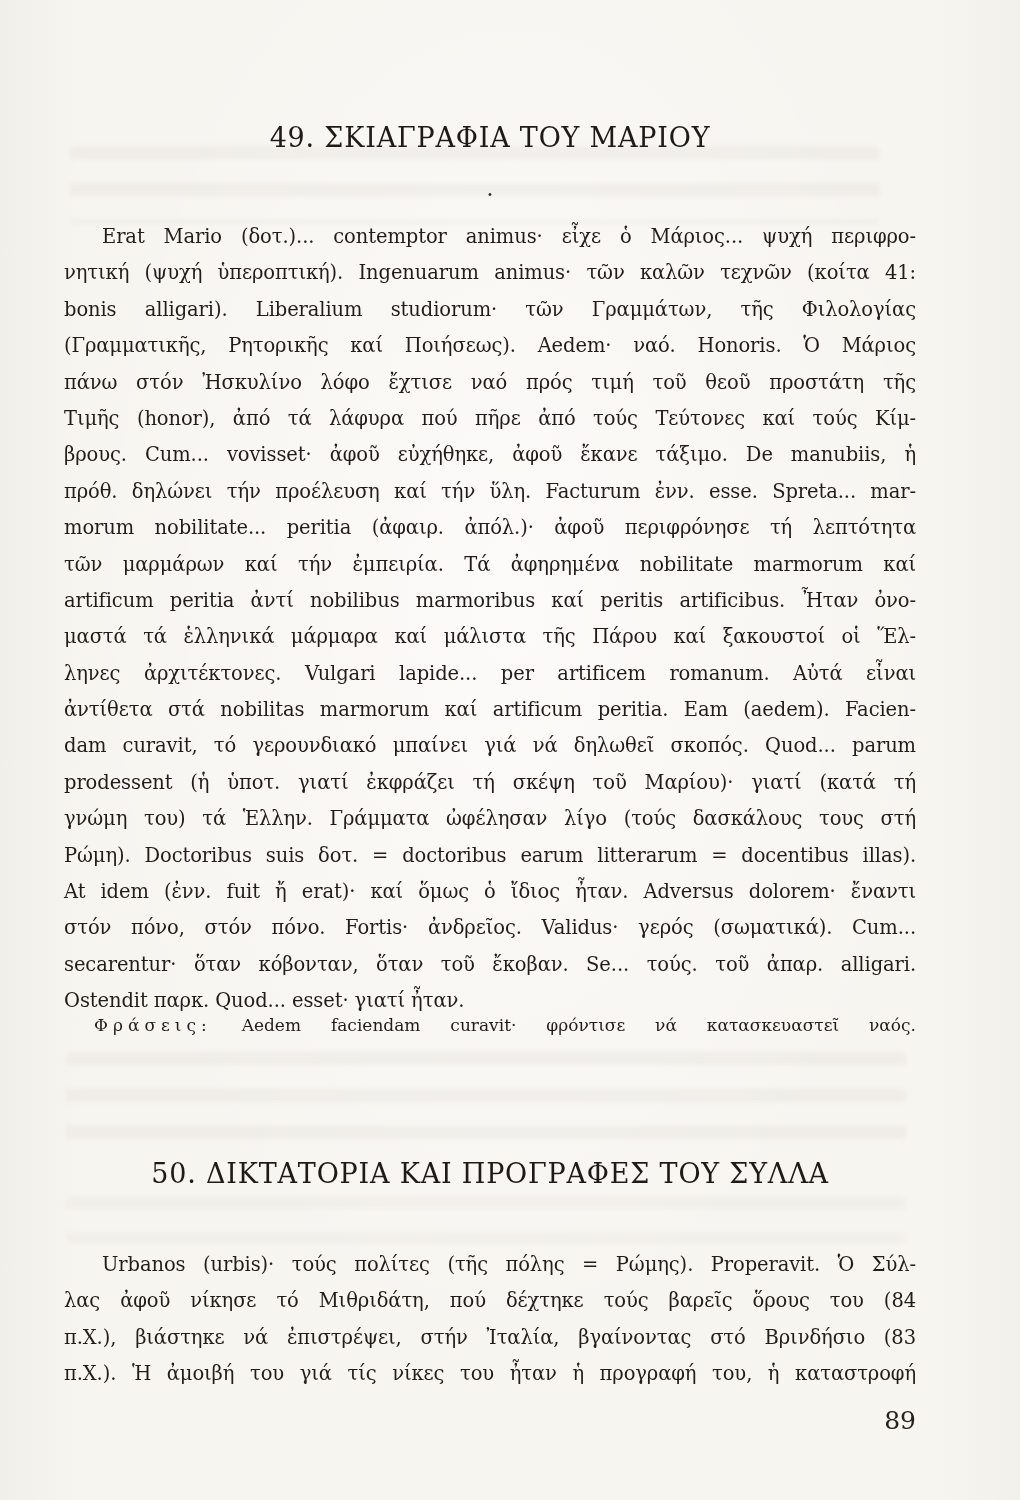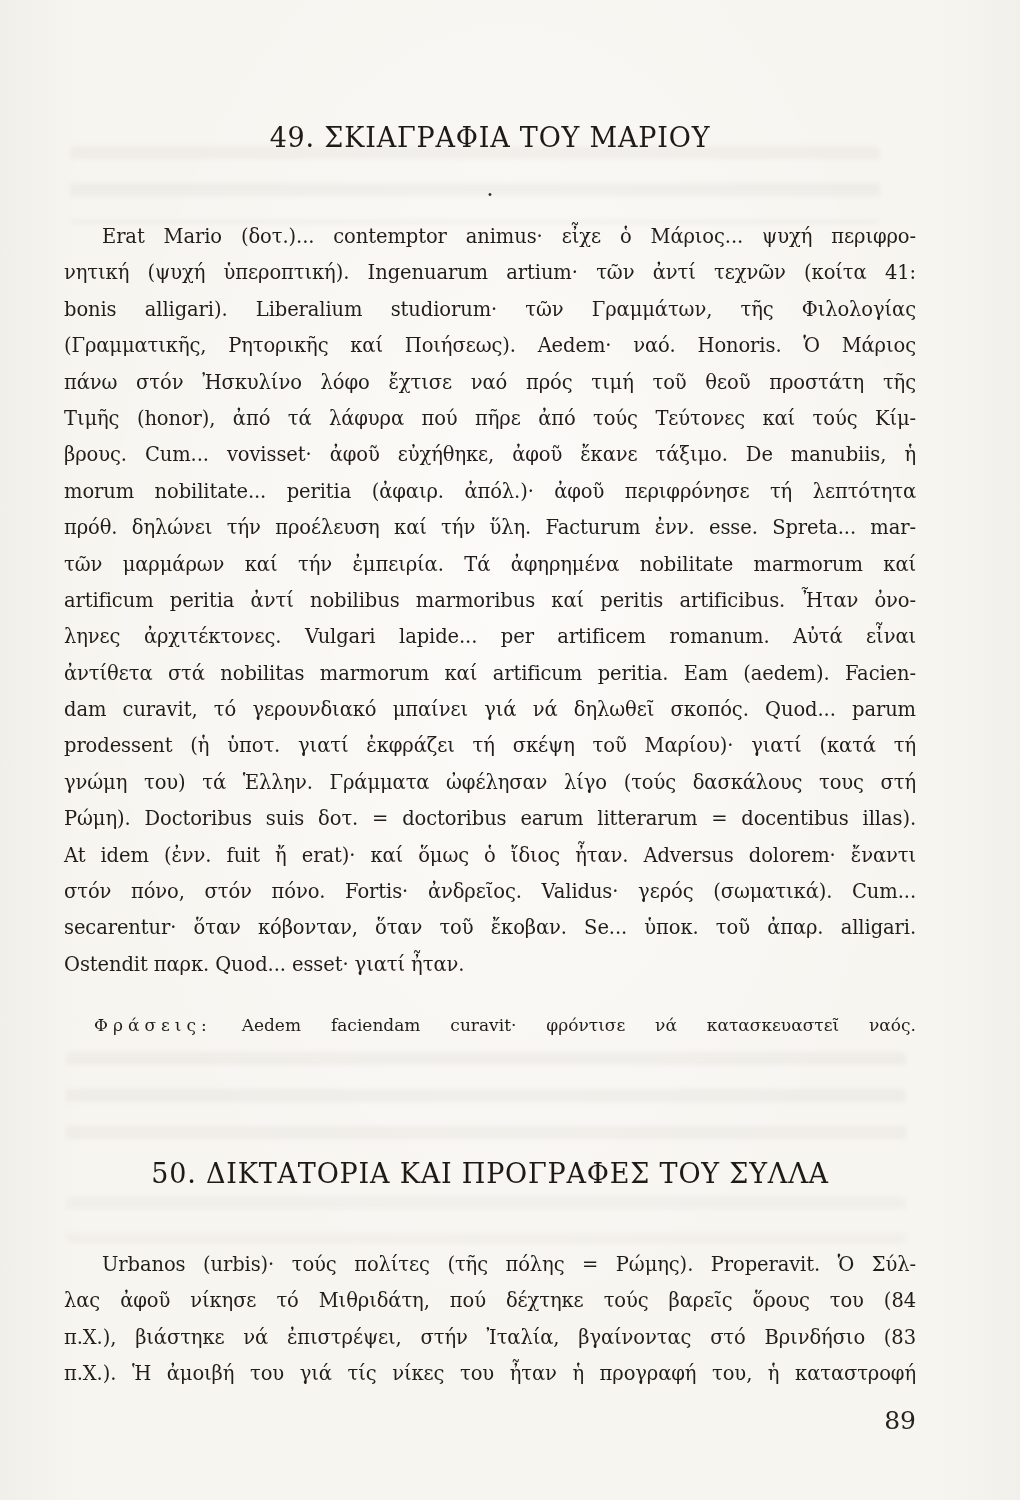--- a/index.html
+++ b/index.html
@@ -115,39 +115,40 @@
 <div class="ghost g-lines ghost-below"></div>
 
 <div class="textcol">
 
   <div class="sec-title title-49">49. ΣΚΙΑΓΡΑΦΙΑ ΤΟΥ ΜΑΡΙΟΥ</div>
 
   <div class="sep-dot">·</div>
 
   <div class="para p1 end-short">
       <div class="tline">Erat Mario (δοτ.)... contemptor animus· εἶχε ὁ Μάριος... ψυχή περιφρο-</div>
-      <div class="tline">νητική (ψυχή ὑπεροπτική). Ingenuarum artium· τῶν ἀντί τεχνῶν (κοίτα 41:</div>
+      <div class="tline">νητική (ψυχή ὑπεροπτική). Ingenuarum animus· τῶν καλῶν τεχνῶν (κοίτα 41:</div>
       <div class="tline">bonis alligari). Liberalium studiorum· τῶν Γραμμάτων, τῆς Φιλολογίας</div>
       <div class="tline">(Γραμματικῆς, Ρητορικῆς καί Ποιήσεως). Aedem· ναό. Honoris. Ὁ Μάριος</div>
       <div class="tline">πάνω στόν Ἠσκυλίνο λόφο ἔχτισε ναό πρός τιμή τοῦ θεοῦ προστάτη τῆς</div>
       <div class="tline">Τιμῆς (honor), ἀπό τά λάφυρα πού πῆρε ἀπό τούς Τεύτονες καί τούς Κίμ-</div>
       <div class="tline">βρους. Cum... vovisset· ἀφοῦ εὐχήθηκε, ἀφοῦ ἔκανε τάξιμο. De manubiis, ἡ</div>
+      <div class="tline">πρόθ. δηλώνει τήν προέλευση καί τήν ὕλη. Facturum ἐνν. esse. Spreta... mar-</div>
       <div class="tline">morum nobilitate... peritia (ἀφαιρ. ἀπόλ.)· ἀφοῦ περιφρόνησε τή λεπτότητα</div>
-      <div class="tline">πρόθ. δηλώνει τήν προέλευση καί τήν ὕλη. Facturum ἐνν. esse. Spreta... mar-</div>
       <div class="tline">τῶν μαρμάρων καί τήν ἐμπειρία. Τά ἀφηρημένα nobilitate marmorum καί</div>
       <div class="tline">artificum peritia ἀντί nobilibus marmoribus καί peritis artificibus. Ἦταν ὀνο-</div>
+      <div class="tline">μαστά τά ἑλληνικά μάρμαρα καί μάλιστα τῆς Πάρου καί ξακουστοί οἱ Ἕλ-</div>
       <div class="tline">ληνες ἀρχιτέκτονες. Vulgari lapide... per artificem romanum. Αὐτά εἶναι</div>
       <div class="tline">ἀντίθετα στά nobilitas marmorum καί artificum peritia. Eam (aedem). Facien-</div>
       <div class="tline">dam curavit, τό γερουνδιακό μπαίνει γιά νά δηλωθεῖ σκοπός. Quod... parum</div>
       <div class="tline">prodessent (ἡ ὑποτ. γιατί ἐκφράζει τή σκέψη τοῦ Μαρίου)· γιατί (κατά τή</div>
       <div class="tline">γνώμη του) τά Ἑλλην. Γράμματα ὠφέλησαν λίγο (τούς δασκάλους τους στή</div>
       <div class="tline">Ρώμη). Doctoribus suis δοτ. = doctoribus earum litterarum = docentibus illas).</div>
       <div class="tline">At idem (ἐνν. fuit ἤ erat)· καί ὅμως ὁ ἴδιος ἦταν. Adversus dolorem· ἔναντι</div>
       <div class="tline">στόν πόνο, στόν πόνο. Fortis· ἀνδρεῖος. Validus· γερός (σωματικά). Cum...</div>
-      <div class="tline">secarentur· ὅταν κόβονταν, ὅταν τοῦ ἔκοβαν. Se... ὑποκ. τοῦ ἀπαρ. alligari.</div>
+      <div class="tline">secarentur· ὅταν κόβονταν, ὅταν τοῦ ἔκοβαν. Se... τούς. τοῦ ἀπαρ. alligari.</div>
       <div class="tline">Ostendit παρκ. Quod... esset· γιατί ἦταν.</div>
     </div>
 
   <div class="phrases">
     <span class="label">Φράσεις:</span><span> Aedem faciendam curavit· φρόντισε νά κατασκευαστεῖ ναός.</span>
   </div>
 
   <div class="sec-title title-50">50. ΔΙΚΤΑΤΟΡΙΑ ΚΑΙ ΠΡΟΓΡΑΦΕΣ ΤΟΥ ΣΥΛΛΑ</div>
 
   <div class="para p2">

